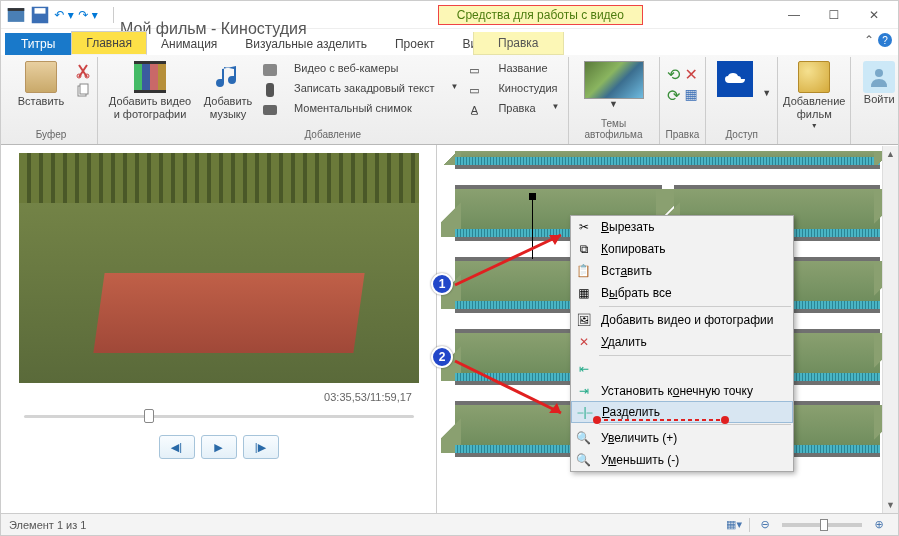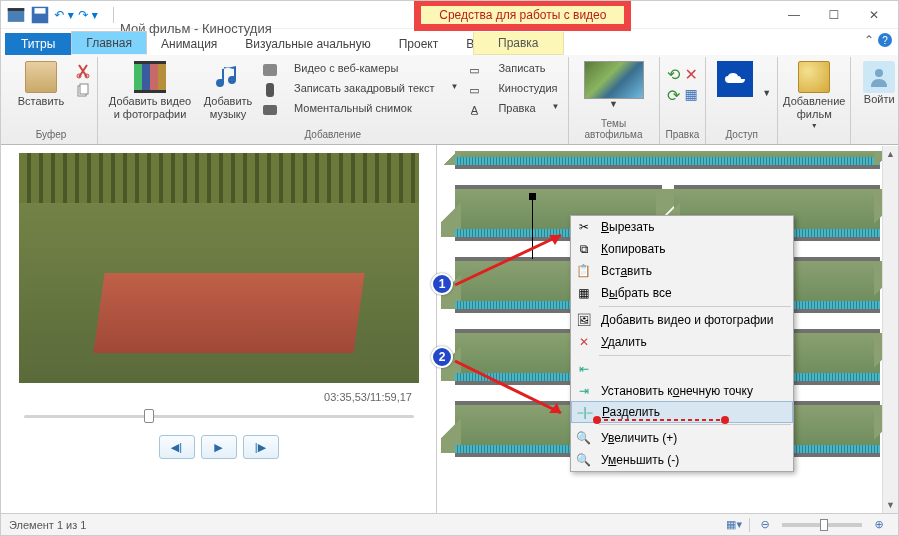--- a/index.html
+++ b/index.html
@@ -5,31 +5,31 @@
 * { box-sizing: border-box; margin: 0; padding: 0; font-family: "Segoe UI", Tahoma, sans-serif; }
 body { width: 899px; height: 536px; background: #fff; overflow: hidden; border: 1px solid #ccc; position: relative; }
 
 
 .titlebar { height: 28px; background: #fff; display: flex; align-items: center; padding: 0 4px; border-bottom: 1px solid #eee; }
 .titlebar .qat { display: flex; align-items: center; gap: 2px; margin-right: 8px; }
 .titlebar .qat span { width: 22px; height: 22px; display: inline-flex; align-items: center; justify-content: center; font-size: 12px; color: #555; }
 .titlebar .qat .undo { color: #0078d7; }
 .titlebar .qat .redo { color: #0078d7; }
 .titlebar .divider { width: 1px; height: 16px; background: #ccc; margin: 0 6px; }
-.titlebar .title { font-size: 13px; color: #555; margin-top: 28px; }
+.titlebar .title { font-size: 16px; color: #555; margin-top: 28px; }
 .titlebar .spacer { flex: 1; }
-.titlebar .context-tab { background: #fcf7b6; padding: 2px 18px; font-size: 12px; color: #b91c1c; border: 7px solid #ef4444; }
+.titlebar .context-tab { background: #fcf7b6; padding: 2px 18px; font-size: 12px; color: #4d7c0f; border: 1px solid #ef4444; }
 .titlebar .spacer2 { flex: 1; }
 .titlebar .winbtn { width: 40px; height: 20px; display: inline-flex; align-items: center; justify-content: center; font-size: 12px; color: #555; }
 
 
 .ribbon-tabs { height: 26px; display: flex; align-items: flex-end; padding-left: 4px; position: relative; }
 .ribbon-tabs .file { background: #1979ca; color: #fff; padding: 4px 16px; font-size: 12px; }
 .ribbon-tabs .tab { padding: 4px 14px; font-size: 12px; color: #444; cursor: pointer; }
-.ribbon-tabs .tab.active { background: #7dd3fc; border: 1px solid #ccc; border-bottom-color: #f2f2f2; }
+.ribbon-tabs .tab.active { background: #fde047; border: 1px solid #ccc; border-bottom-color: #f2f2f2; }
 .ribbon-tabs .context { background: #fcf7b6; padding: 4px 24px; font-size: 12px; color: #555; position: absolute; left: 472px; border: 1px solid #e6e2a8; border-top: none; }
 .ribbon-tabs .help { position: absolute; right: 6px; top: 4px; display: flex; gap: 4px; }
 .ribbon-tabs .help span { font-size: 12px; color: #666; }
 .ribbon-tabs .help .q { background: #2b7cd3; color: #fff; border-radius: 50%; width: 14px; height: 14px; display: inline-flex; align-items: center; justify-content: center; font-size: 10px; }
 
 
 .ribbon { height: 90px; background: linear-gradient(#f8f8f8, #ececec); border-bottom: 1px solid #b8b8b8; display: flex; padding: 2px 4px 0; font-size: 11px; color: #444; }
 .group { border-right: 1px solid #ccc; padding: 2px 6px; display: flex; flex-direction: column; align-items: center; position: relative; }
 .group .body { flex: 1; display: flex; align-items: flex-start; gap: 4px; }
 .group .label { font-size: 10px; color: #666; text-align: center; padding: 2px 0; }
@@ -132,21 +132,21 @@
   <div class="spacer2"></div>
   <div class="winbtn">—</div>
   <div class="winbtn">☐</div>
   <div class="winbtn">✕</div>
 </div>
 
 <div class="ribbon-tabs">
   <div class="file">Титры</div>
   <div class="tab active">Главная</div>
   <div class="tab">Анимация</div>
-  <div class="tab">Визуальные ачальную</div>
+  <div class="tab">Визуальные азделить</div>
   <div class="tab">Проект</div>
   <div class="tab">Вид</div>
   <div class="context">Правка</div>
   <div class="help">
     <span>⌃</span>
     <span class="q">?</span>
   </div>
 </div>
 
 <div class="ribbon">
@@ -203,21 +203,21 @@
         <div class="smallbtn">
             <span class="si">
               <span class="camera"></span>
             </span>
             <span>Моментальный снимок</span>
           </div>
       </div>
       <div class="smallcol">
         <div class="smallbtn">
             <span class="si">▭</span>
-            <span>Записать</span>
+            <span>Название</span>
           </div>
         <div class="smallbtn">
             <span class="si">▭</span>
             <span>Киностудия</span>
           </div>
         <div class="smallbtn">
             <span class="si">A̲</span>
             <span>Правка</span> 
             <span style="font-size:8px">▼</span>
           </div>

